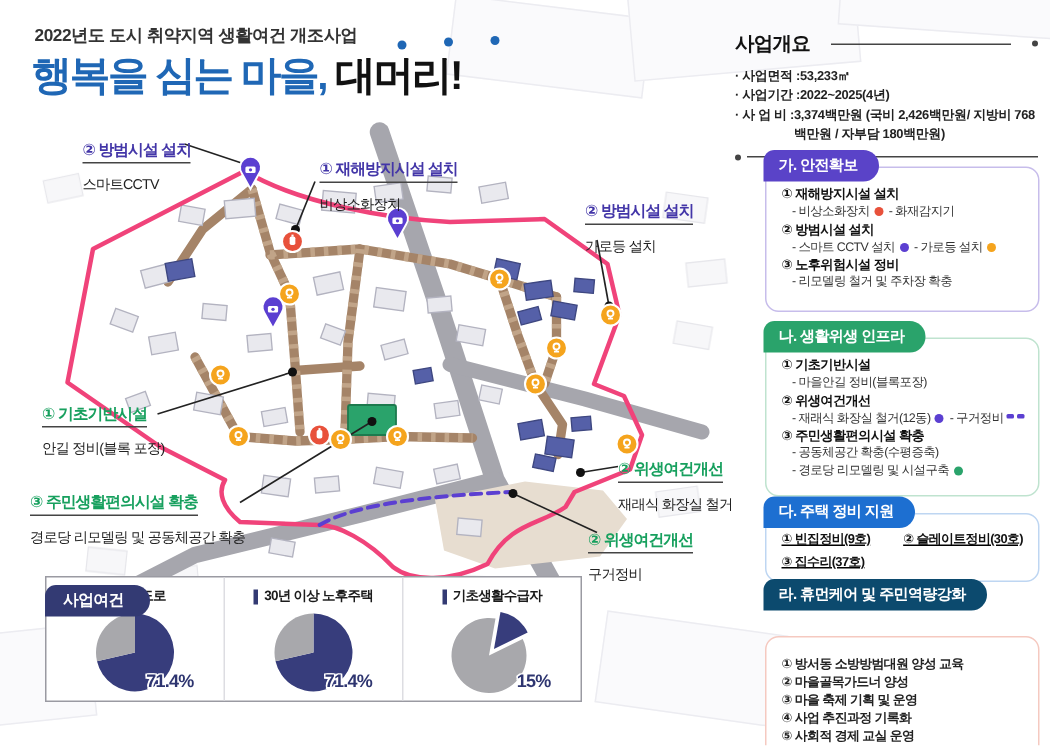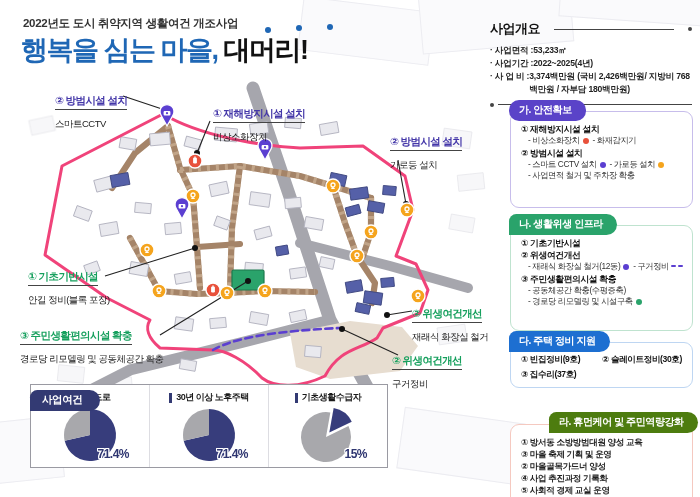--- a/index.html
+++ b/index.html
@@ -94,53 +94,55 @@
         <span class="ov-label">· 사 업 비 : </span>
         <span class="ov-val">3,374백만원 (국비 2,426백만원/ 지방비 768백만원 / 자부담 180백만원)</span>
       </div>
     </div>
     <div class="ov-sep">
       <span class="ov-enddot"></span>
         <span class="ov-line"></span>
     </div>
   </div>
 
-  <div class="pill" style="top:100px;background:#5a43c8;border-radius:10px;">가. 안전확보</div>
+  <div class="pill" style="top:100px;background:#5a43c8;">가. 안전확보</div>
   <div class="card" style="top:111px;height:97px;border:1.6px solid #c7bdeb;">
     <div class="ci-head">① 재해방지시설 설치</div>
     <div class="ci-sub"><span>- 비상소화장치</span><span class="dot dot-red"></span>&nbsp;&nbsp;<span>- 화재감지기</span></div>
     <div class="ci-head">② 방범시설 설치</div>
     <div class="ci-sub"><span>- 스마트 CCTV 설치</span><span class="dot dot-purple"></span>&nbsp;&nbsp;<span>- 가로등 설치</span><span class="dot dot-orange"></span></div>
-    <div class="ci-sub">- 사업면적 철거 및 주차장 확충</div>
+    <div class="ci-head">③ 노후위험시설 정비</div>
+    <div class="ci-sub">- 리모델링 철거 및 주차장 확충</div>
   </div>
 
   <div class="pill" style="top:214px;background:#2aa36b;">나. 생활위생 인프라</div>
   <div class="card" style="top:225px;height:106px;border:1.6px solid #bfe3cf;">
     <div class="ci-head">① 기초기반시설</div>
+    <div class="ci-sub">- 마을안길 정비(블록포장)</div>
     <div class="ci-head">② 위생여건개선</div>
     <div class="ci-sub"><span>- 재래식 화장실 철거(12동)</span><span class="dot dot-purple"></span>&nbsp;&nbsp;<span>- 구거정비</span><span class="dashmk"></span><span class="dashmk"></span></div>
     <div class="ci-head">③ 주민생활편의시설 확충</div>
     <div class="ci-sub">- 공동체공간 확충(수평증축)</div>
     <div class="ci-sub"><span>- 경로당 리모델링 및 시설구축</span><span class="dot dot-green"></span></div>
   </div>
 
   <div class="pill" style="top:331px;background:#1d6fd1;">다. 주택 정비 지원</div>
-  <div class="card" style="top:342px;height:46px;border:1.6px solid #bed6f2;">
+  <div class="card" style="top:342px;height:46px;border:1.6px solid #bed6f2;text-decoration:underline;">
     <div class="da-grid">
       <span>① 빈집정비(9호)</span>
       <span>② 슬레이트정비(30호)</span>
       <span>③ 집수리(37호)</span>
     </div>
   </div>
 
-  <div class="pill" style="top:412px;background:#4d7c0f;margin-left:40px;">라. 휴먼케어 및 주민역량강화</div>
+  <div class="pill" style="top:386px;background:#0c4a6e;">라. 휴먼케어 및 주민역량강화</div>
   <div class="card" style="top:424px;height:87px;border:1.6px solid #f5c9c0;">
     <div class="ra-item">① 방서동 소방방범대원 양성 교육</div>
+    <div class="ra-item">② 마을골목가드너 양성</div>
     <div class="ra-item">③ 마을 축제 기획 및 운영</div>
-    <div class="ra-item">② 마을골목가드너 양성</div>
     <div class="ra-item">④ 사업 추진과정 기록화</div>
     <div class="ra-item">⑤ 사회적 경제 교실 운영</div>
     <div class="ra-item">⑥ 선진지견학</div>
   </div>
 
   <svg style="position:absolute;left:0;top:78px;z-index:2;" width="510" height="322" viewBox="0 0 510 322">
     <defs>
       <g id="ic-lamp">
         <circle r="7" fill="#f5a41d" stroke="#fff" stroke-width="1.4"></circle>
         <circle r="2" cy="-1" fill="none" stroke="#fff" stroke-width="1.3"></circle>

